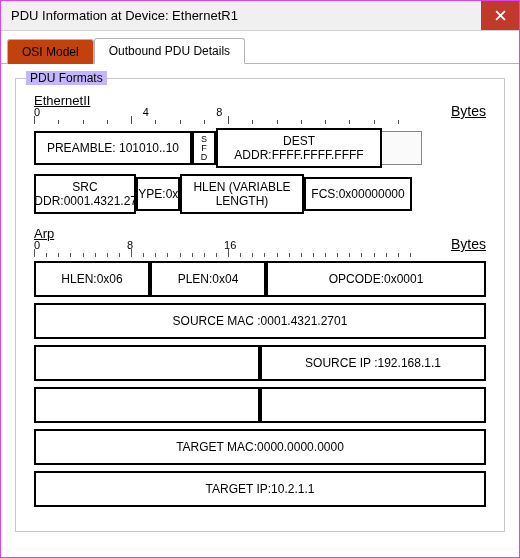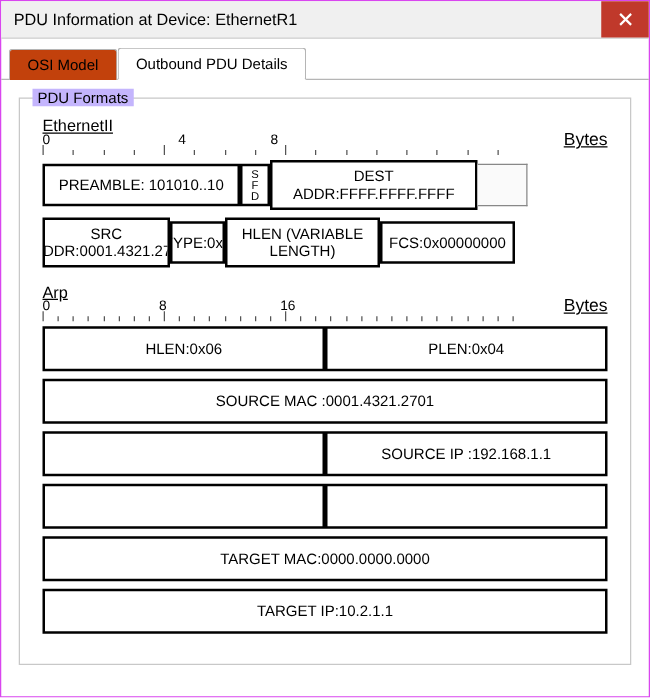--- a/index.html
+++ b/index.html
@@ -134,20 +134,21 @@
               <span></span>
               <span></span>
           </div>
         </div>
         <span class="unit">Bytes</span>
       </div>
 
       <div class="row arp-row">
         <div class="cell" style="flex:1">HLEN:0x06</div>
         <div class="cell" style="flex:1">PLEN:0x04</div>
+        <div class="cell" style="flex:2">OPCODE:0x0001</div>
       </div>
       <div class="row arp-row">
         <div class="cell" style="flex:1">SOURCE MAC :0001.4321.2701</div>
       </div>
       <div class="row arp-row">
         <div class="cell" style="flex:1"></div>
         <div class="cell" style="flex:1">SOURCE IP :192.168.1.1</div>
       </div>
       <div class="row arp-row">
         <div class="cell" style="flex:1"></div>

